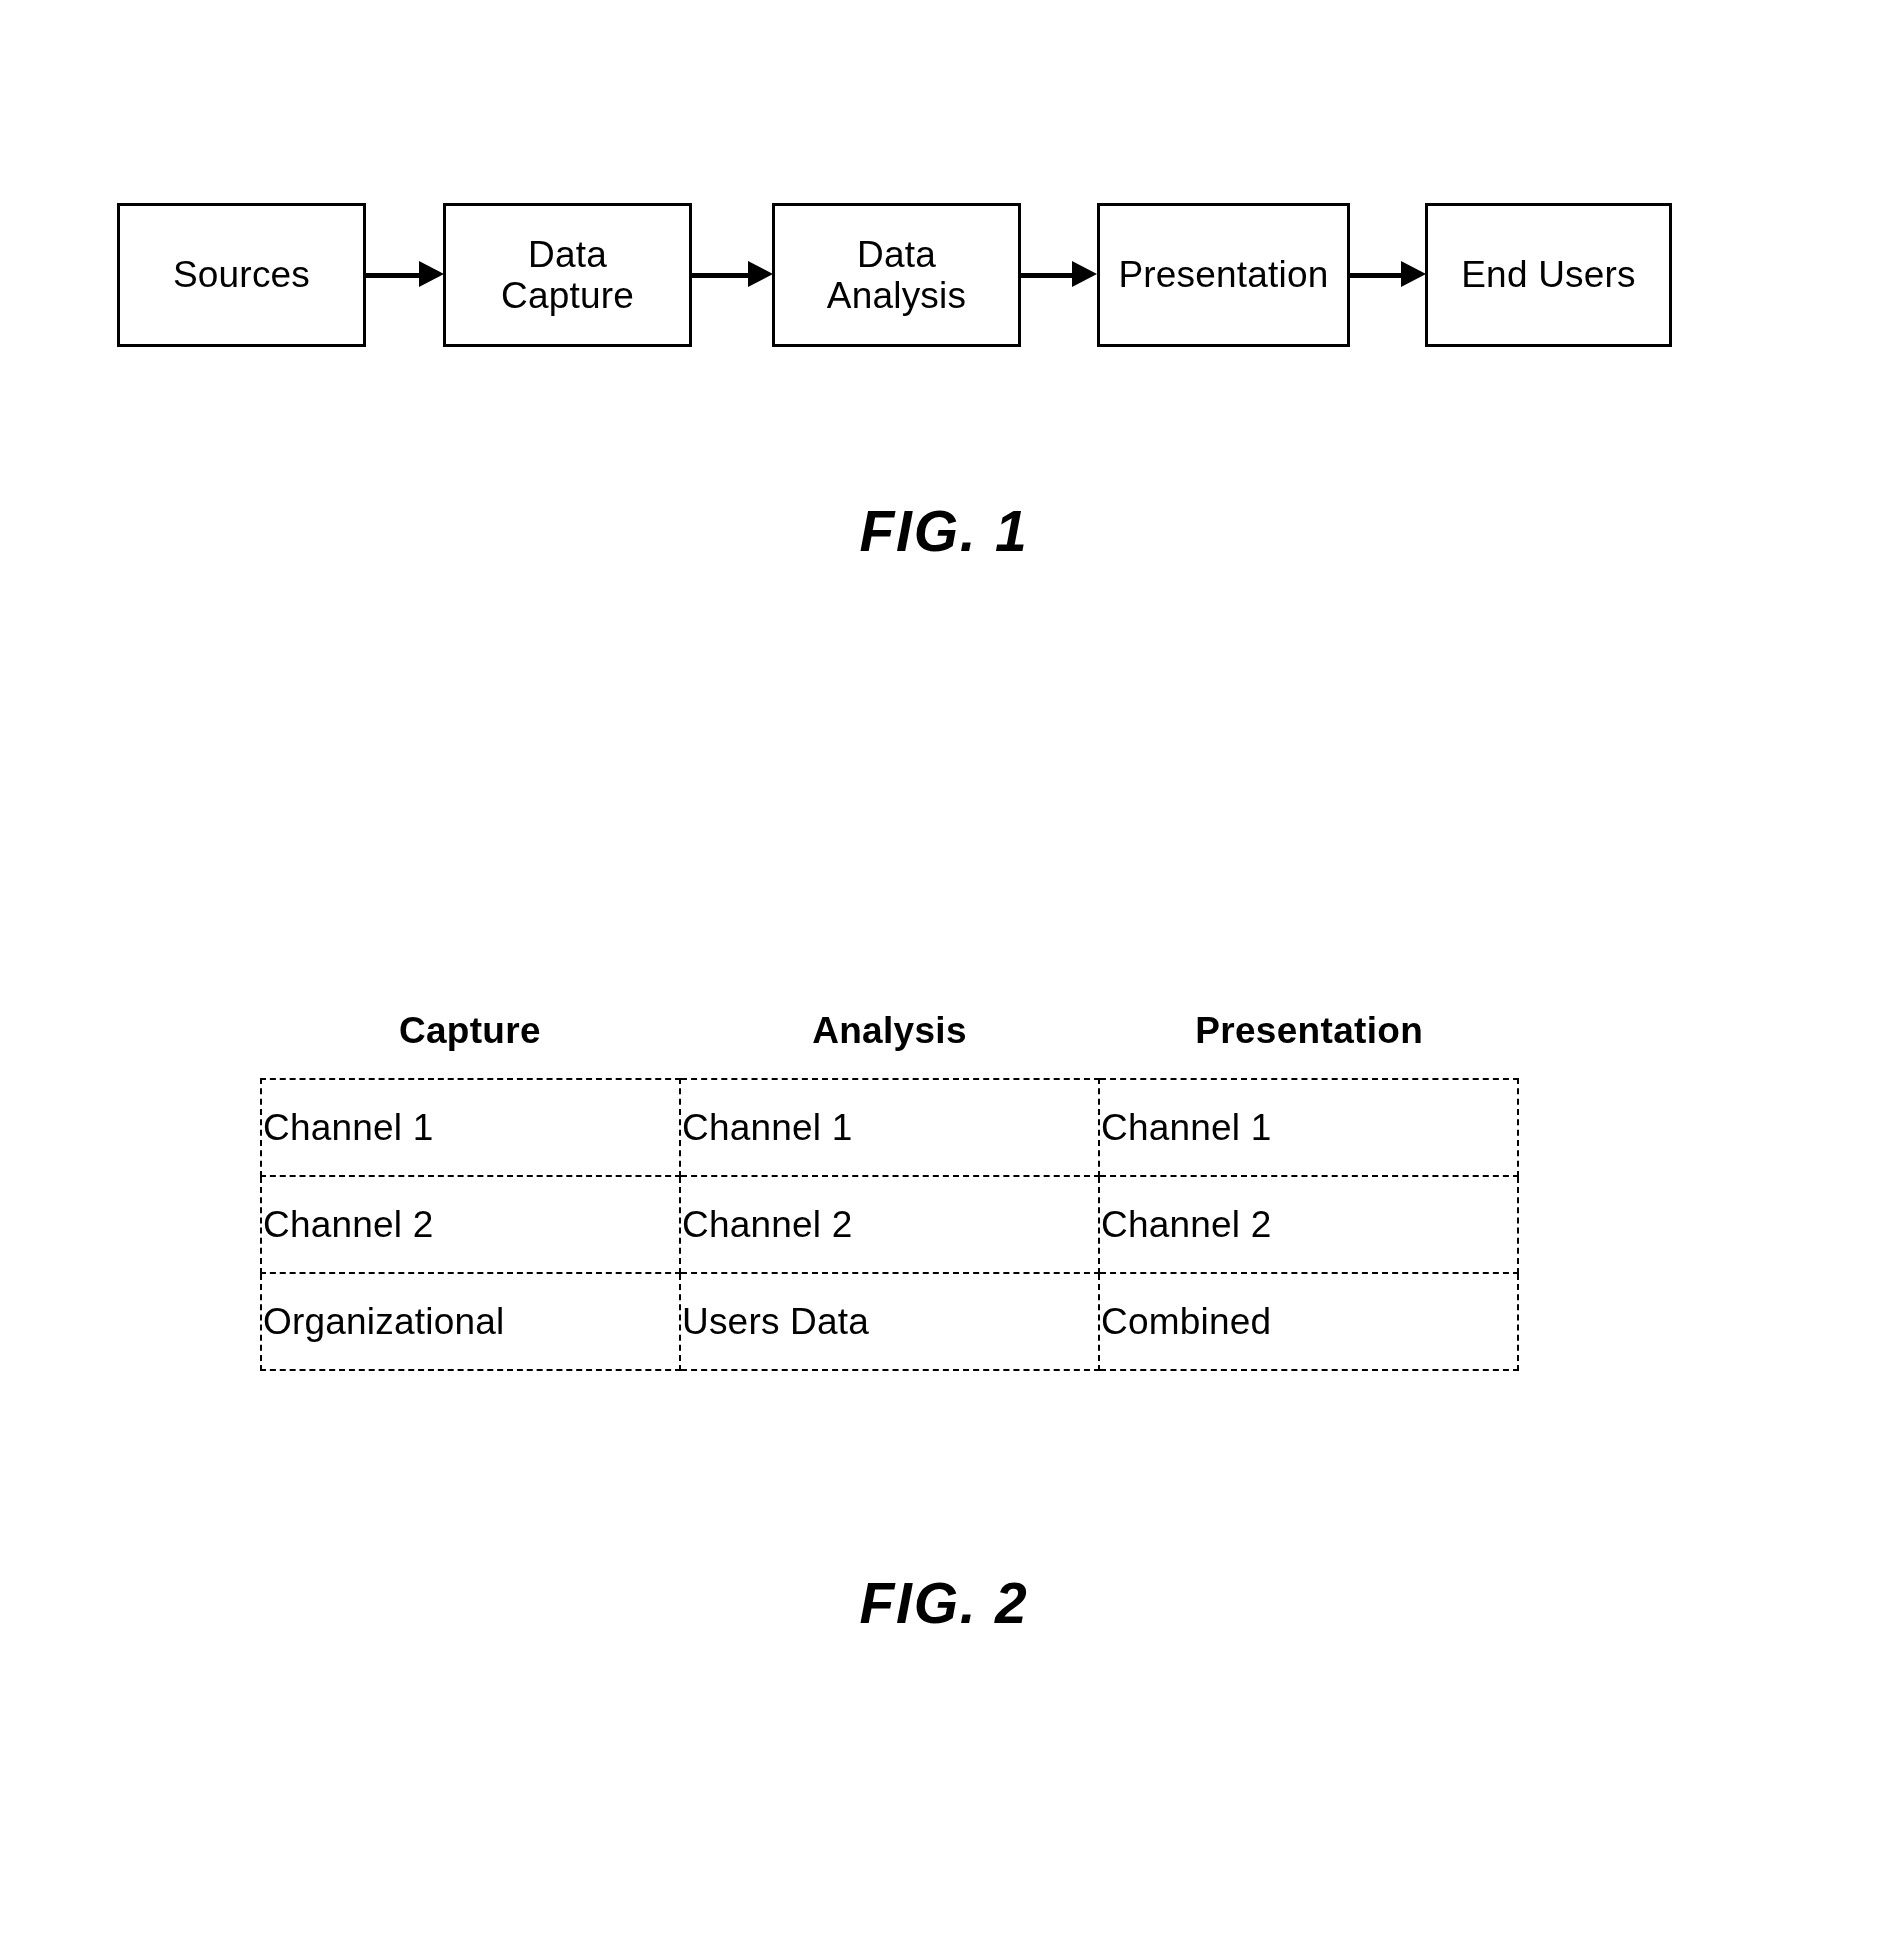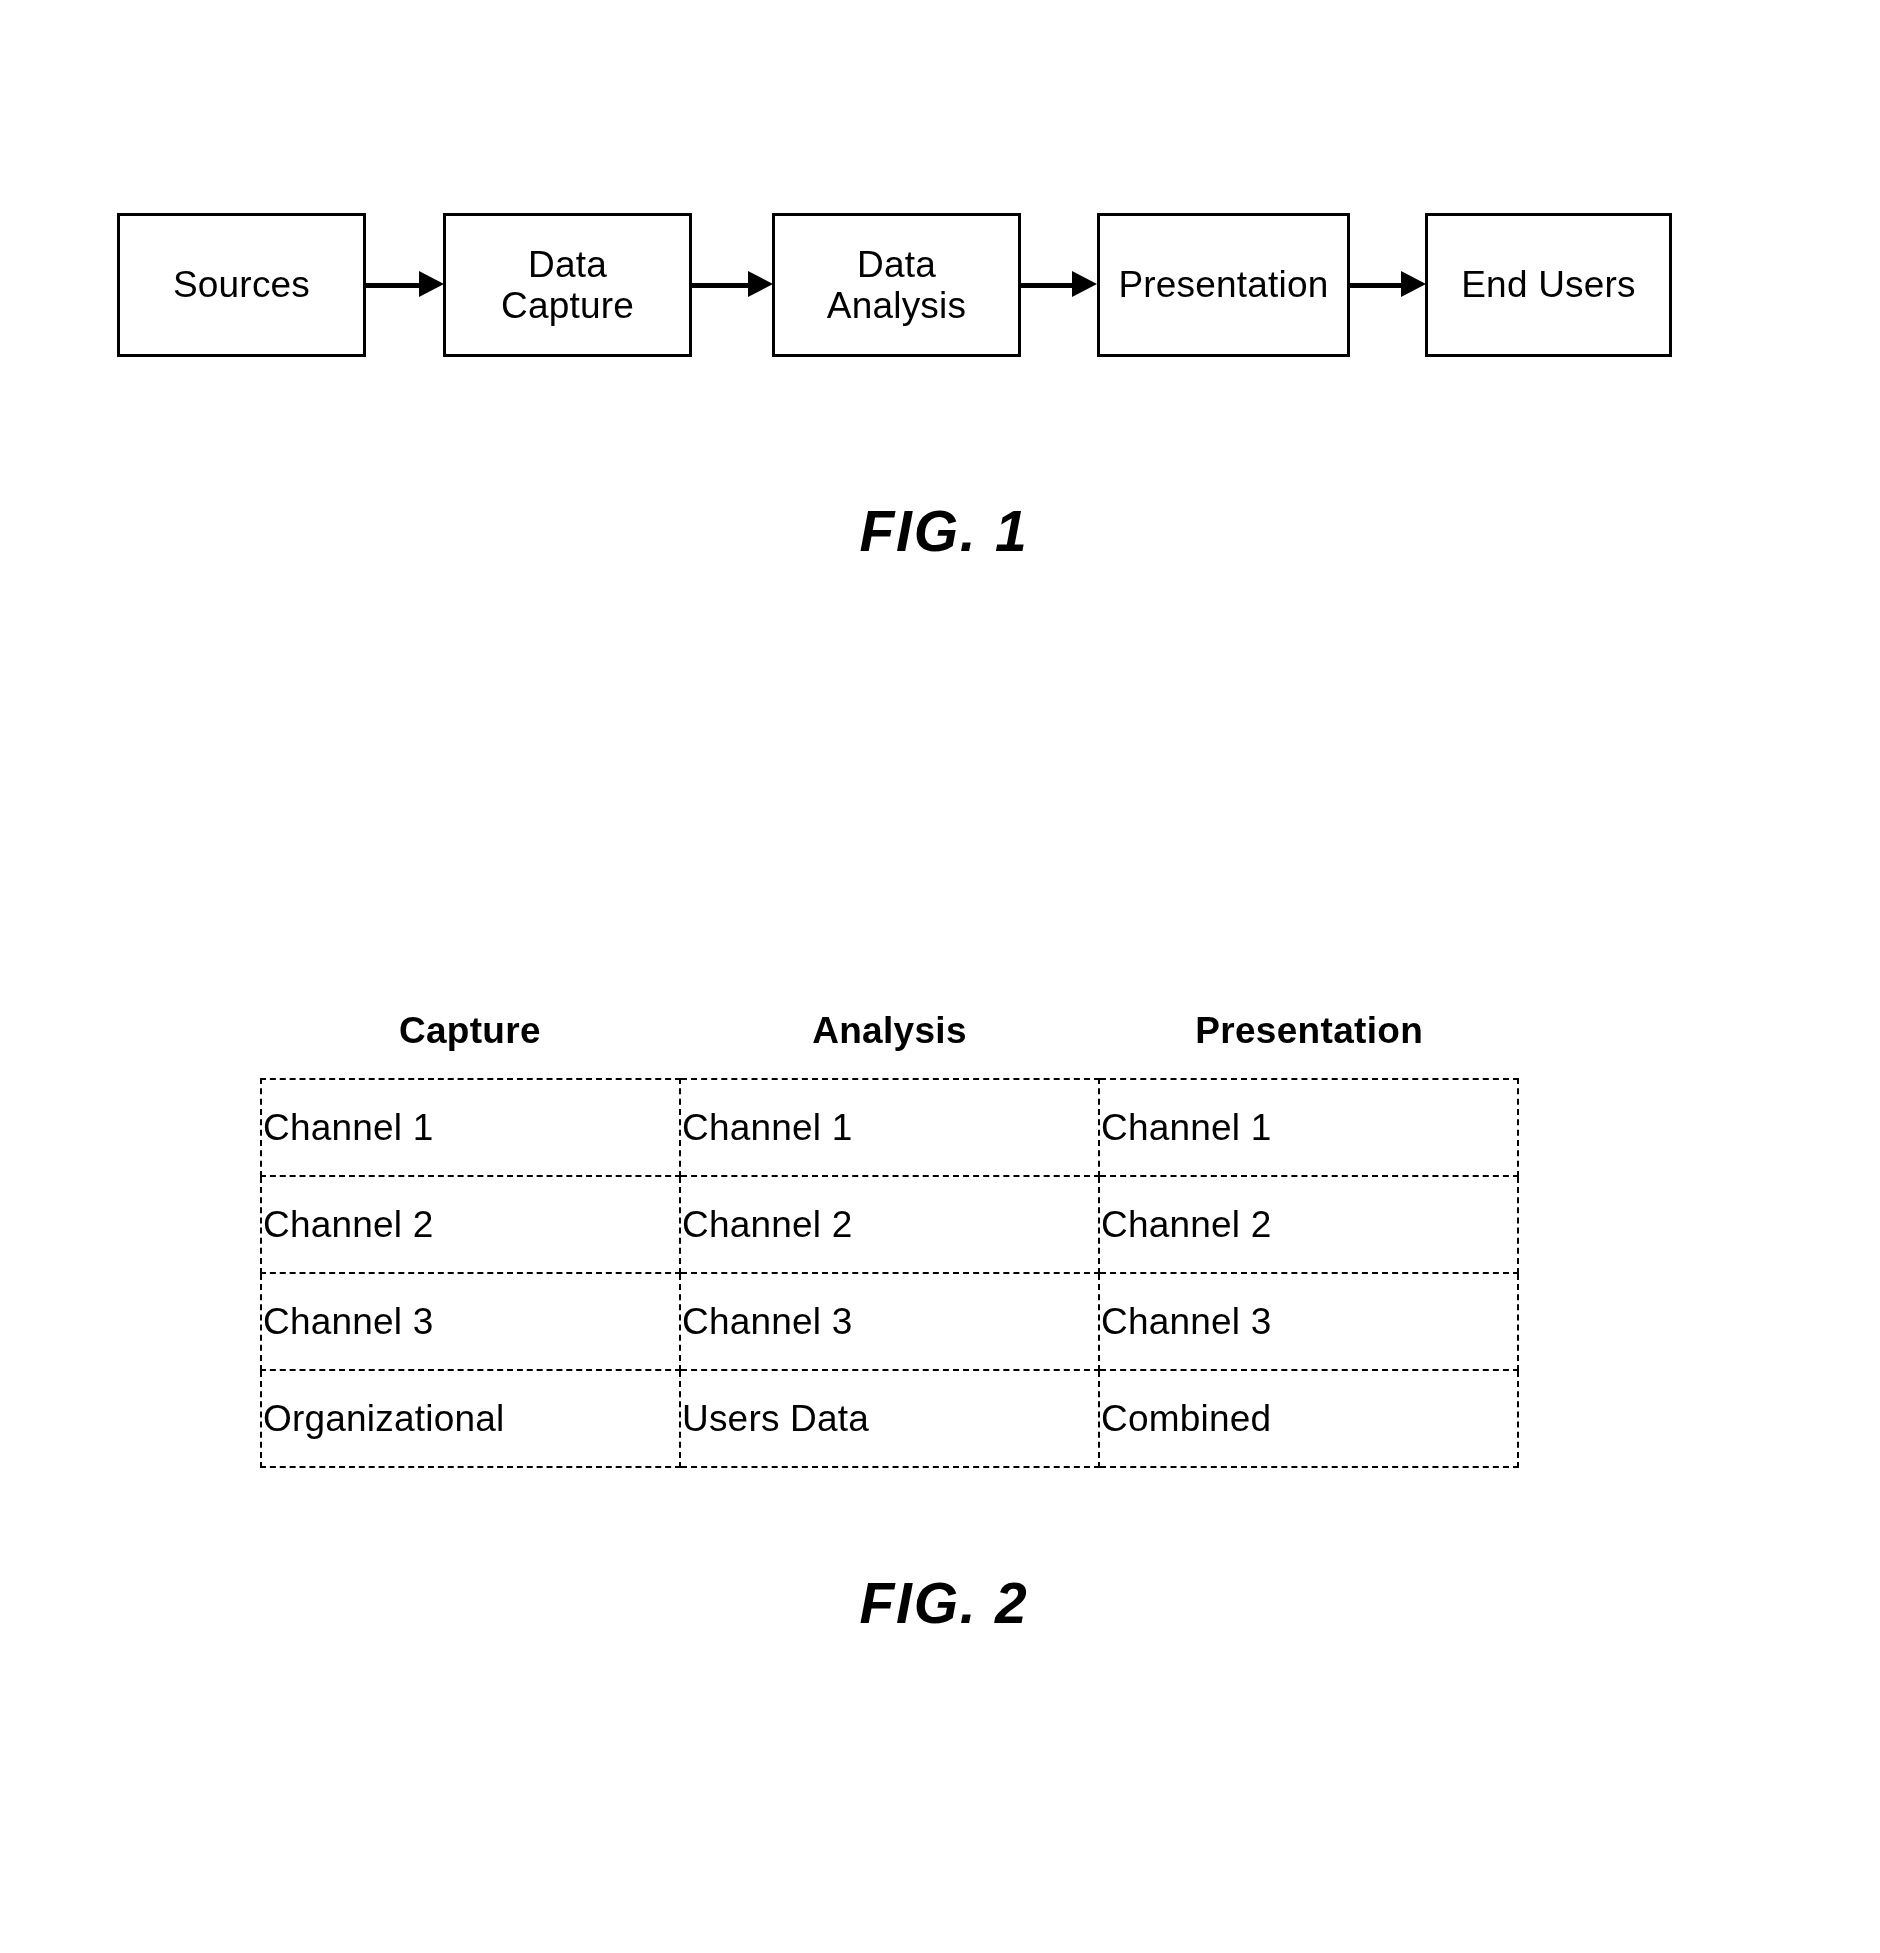--- a/index.html
+++ b/index.html
@@ -13,21 +13,21 @@
     position: relative;
     font-family: "Liberation Sans", sans-serif;
     color: #000000;
     overflow: hidden;
   }
 
   
   #fig1-flow {
     position: absolute;
     left: 117px;
-    top: 213px;
+    top: 203px;
     width: 1560px;
     height: 144px;
   }
   .flow-node {
     position: absolute;
     top: 0;
     height: 144px;
     box-sizing: border-box;
     border: 3.7px solid #000000;
     background: #ffffff;
@@ -174,25 +174,20 @@
           <td>Channel 1</td>
           <td>Channel 1</td>
           <td>Channel 1</td>
         </tr>
         <tr>
           <td>Channel 2</td>
           <td>Channel 2</td>
           <td>Channel 2</td>
         </tr>
         <tr>
-          <td>Channel 3</td>
-          <td>Channel 3</td>
-          <td>Channel 3</td>
-        </tr>
-        <tr>
           <td>Organizational</td>
           <td>Users Data</td>
           <td>Combined</td>
         </tr>
       </tbody>
   </table>
 </div>
 
 <div class="fig-caption" id="fig2-caption">FIG.  2</div>
 

